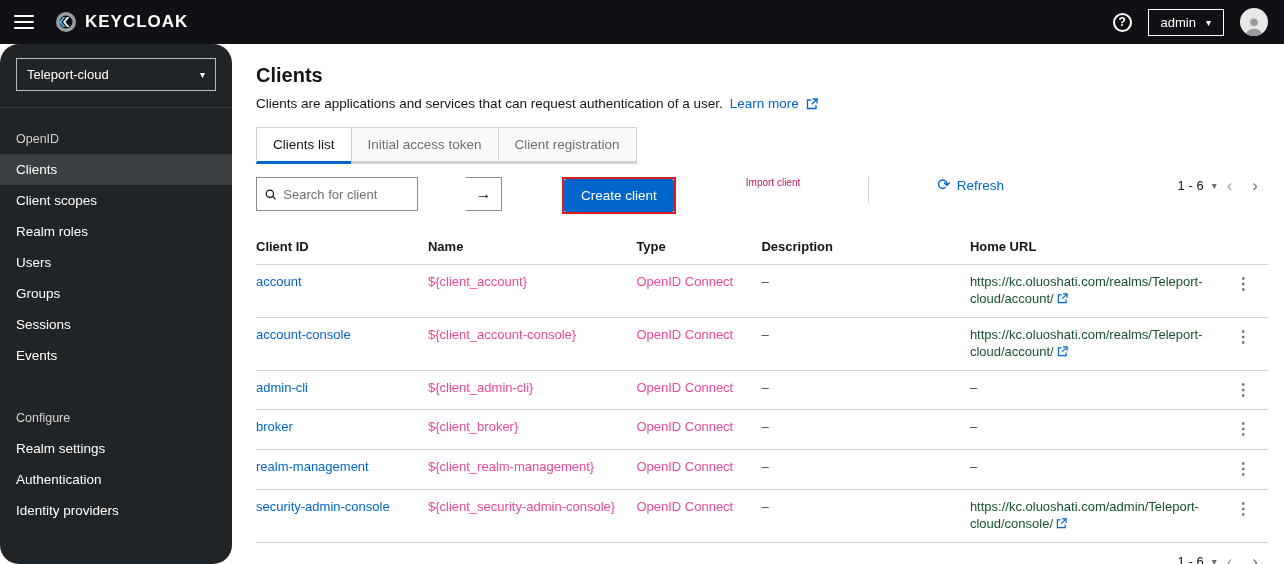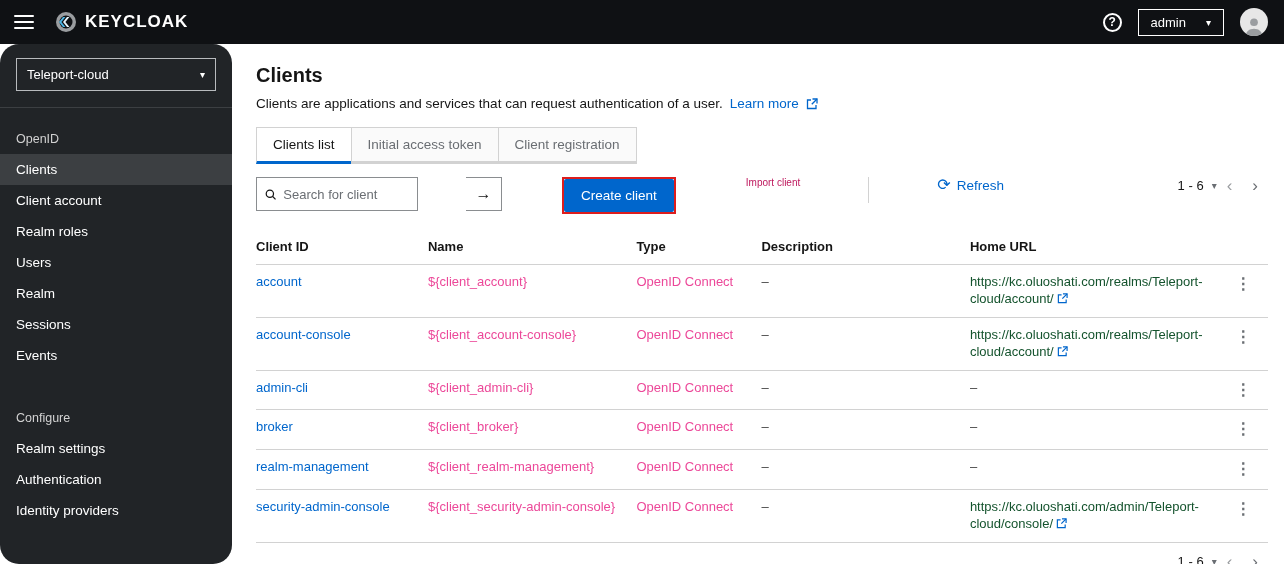--- a/index.html
+++ b/index.html
@@ -8,21 +8,21 @@
   .app { width:1284px; height:564px; display:flex; flex-direction:column; }
 
   
   .topbar { height:44px; background:#0f1114; display:flex; align-items:center; padding:0 16px 0 14px; color:#fff; flex-shrink:0; }
   .hamburger { width:20px; display:flex; flex-direction:column; gap:4px; margin-right:20px; cursor:pointer; }
   .hamburger span { height:2px; background:#fff; display:block; border-radius:1px; }
   .brand { display:flex; align-items:center; gap:7px; }
   .brand-text { font-weight:bold; font-size:17px; letter-spacing:1px; color:#fff; }
   .topbar-right { margin-left:auto; display:flex; align-items:center; gap:16px; }
   .help-icon { width:19px; height:19px; border:2px solid #fff; border-radius:50%; display:flex; align-items:center; justify-content:center; font-size:12px; font-weight:bold; cursor:pointer; }
-  .user-dropdown { border:1px solid #fff; padding:5px 12px; font-size:13px; display:flex; gap:20px; align-items:center; cursor:pointer; background:transparent; color:#fff; }
+  .user-dropdown { border:1px solid #fff; padding:5px 12px; font-size:13px; display:flex; gap:10px; align-items:center; cursor:pointer; background:transparent; color:#fff; }
   .caret { font-size:10px; color:#fff; }
   .avatar { width:28px; height:28px; border-radius:50%; background:#e7e7e7; display:flex; align-items:flex-end; justify-content:center; overflow:hidden; cursor:pointer; }
 
   
   .main-row { flex:1; display:flex; min-height:0; }
 
   
   .sidebar { width:232px; background:#212427; color:#fff; flex-shrink:0; padding-top:14px; overflow:hidden;border-radius:19px; }
   .realm-area { padding:0 16px 16px; border-bottom:1px solid #3c3f42; }
   .realm-select { border:1px solid #b8bbbe; padding:8px 10px; font-size:13px; display:flex; justify-content:space-between; align-items:center; cursor:pointer; }
@@ -114,24 +114,24 @@
       <div class="realm-area">
         <div class="realm-select">
           <span>Teleport-cloud</span>
           <span class="caret">▾</span>
         </div>
       </div>
 
       <div class="nav-section">
         <div class="nav-section-label">OpenID</div>
         <div class="nav-item active">Clients</div>
-        <div class="nav-item">Client account</div>
+        <div class="nav-item">Client scopes</div>
         <div class="nav-item">Realm roles</div>
         <div class="nav-item">Users</div>
-        <div class="nav-item">Realm</div>
+        <div class="nav-item">Groups</div>
         <div class="nav-item">Sessions</div>
         <div class="nav-item">Events</div>
       </div>
 
       <div class="nav-section" style="margin-top:34px;">
         <div class="nav-section-label">Configure</div>
         <div class="nav-item">Realm settings</div>
         <div class="nav-item">Authentication</div>
         <div class="nav-item">Identity providers</div>
       </div>

